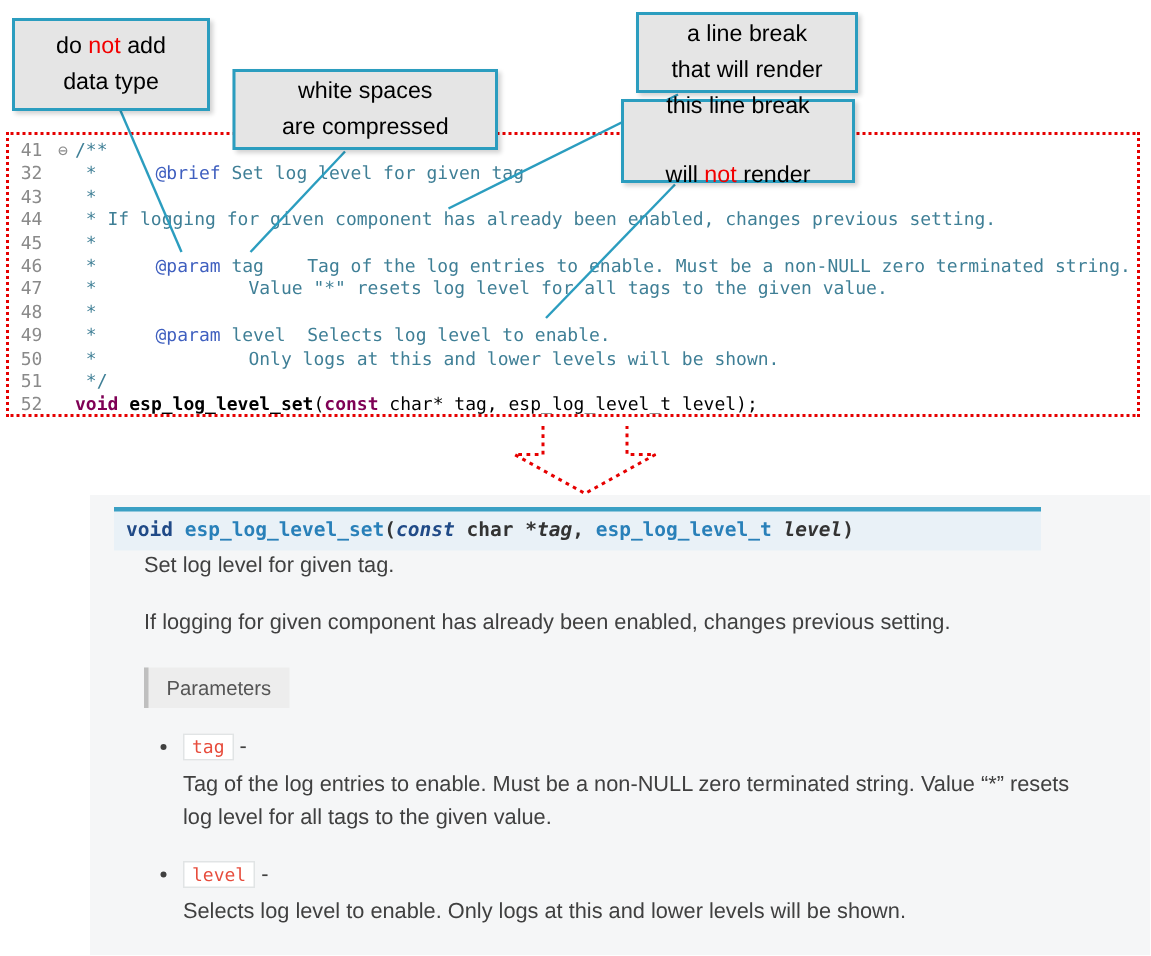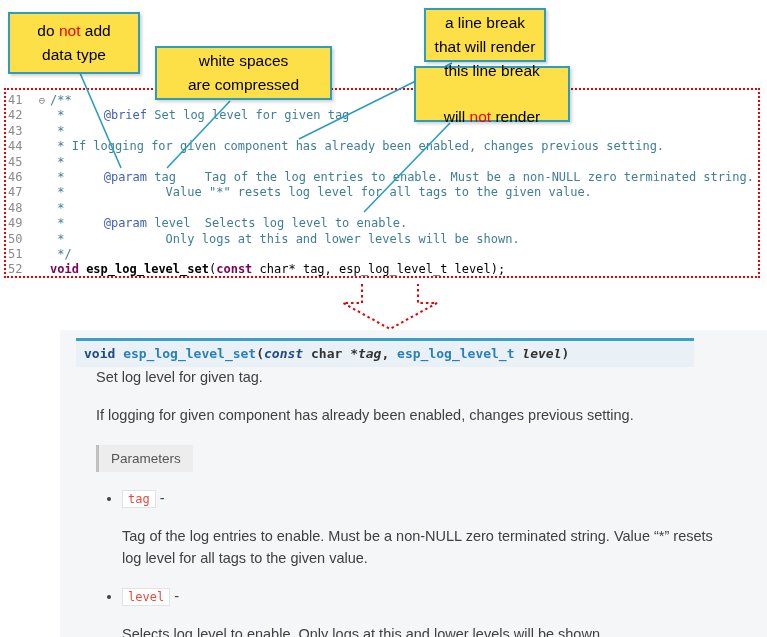--- a/index.html
+++ b/index.html
@@ -2,40 +2,40 @@
 <html><head>
 <meta charset="utf-8">
 <style>
   * { margin:0; padding:0; box-sizing:border-box; }
   html,body { background:#ffffff; }
   body { width:767px; height:637px; font-family:"Liberation Sans", sans-serif; }
   .canvas { position:relative; width:767px; height:637px; background:#fff; overflow:hidden; }
 
   
   .callout {
-    position:absolute; z-index:3; background:#fde047;
+    position:absolute; z-index:3; background:#e5e5e5;
     border:2px solid #2b9dbf; color:#000;
     font-size:15.5px; line-height:1.55; text-align:center;
     display:flex; flex-direction:column; justify-content:center;
     box-shadow:2px 2px 3px rgba(0,0,0,0.18);
   }
   .red { color:#f20000; }
 
   
   .overlay { position:absolute; left:0; top:0; width:767px; height:637px; z-index:2; pointer-events:none; }
 
   
   .code-box {
     position:absolute; left:4px; top:88px; width:756px; height:190px; z-index:1;
     border:2px dotted #e60000; background:#fff;
     font-family:"DejaVu Sans Mono", monospace; font-size:12px;
     padding:3px 0 0 2px; overflow:hidden;
   }
   .code-line { white-space:pre; line-height:15.4px; }
-  .lnum { display:inline-block; width:26px; text-align:left; color:#8a8a8a; }
+  .lnum { display:inline-block; width:26px; text-align:center; color:#8a8a8a; }
   .fold { display:inline-block; width:16px; text-align:center; color:#8a8a8a; font-size:11px; }
   .c-cmt { color:#3f7f96; }
   .c-tag { color:#3f5fbf;margin-left:32px; }
   .c-kw  { color:#7f0055; font-weight:bold; }
   .c-fn  { color:#000000; font-weight:bold; }
   .c-pl  { color:#000000; }
 
   
   .docs {
     position:absolute; left:60px; top:330px; width:707px; height:307px; z-index:1;
@@ -58,31 +58,31 @@
     display:inline-block; margin:2px 0 16px 20px;
     background:#ededed; border-left:3px solid #bfbfbf;
     color:#555; font-weight:normal; font-size:13.5px; padding:6px 12px;
   }
   ul.params { list-style:disc; margin:2px 0 0 46px; padding:0; }
   ul.params li { margin-bottom:18px; max-width:600px; }
   .chip {
     font-family:"DejaVu Sans Mono", monospace; font-size:12px;
     color:#e74c3c; background:#fff; border:1px solid #e1e4e5; padding:1px 5px;
   }
-  .param-desc { margin-top:20px; line-height:1.5; }
+  .param-desc { margin-top:7px; line-height:1.5; }
 </style>
 </head>
 <body>
 
 <div class="canvas">
 
   <div class="code-box">
     <div id="code-lines">
         <div class="code-line"><span class="lnum">41</span><span class="fold">⊖</span><span><span class="c-cmt">/**</span></span></div>
-        <div class="code-line"><span class="lnum">42</span><span class="fold"></span><span><span class="c-cmt"> * </span><span class="c-tag">@brief</span><span class="c-cmt"> Set log level for given tag</span></span></div>
+        <div class="code-line"><span class="lnum">32</span><span class="fold"></span><span><span class="c-cmt"> * </span><span class="c-tag">@brief</span><span class="c-cmt"> Set log level for given tag</span></span></div>
         <div class="code-line"><span class="lnum">43</span><span class="fold"></span><span><span class="c-cmt"> *</span></span></div>
         <div class="code-line"><span class="lnum">44</span><span class="fold"></span><span><span class="c-cmt"> * If logging for given component has already been enabled, changes previous setting.</span></span></div>
         <div class="code-line"><span class="lnum">45</span><span class="fold"></span><span><span class="c-cmt"> *</span></span></div>
         <div class="code-line"><span class="lnum">46</span><span class="fold"></span><span><span class="c-cmt"> * </span><span class="c-tag">@param</span><span class="c-cmt"> tag    Tag of the log entries to enable. Must be a non-NULL zero terminated string.</span></span></div>
         <div class="code-line"><span class="lnum">47</span><span class="fold"></span><span><span class="c-cmt"> *              Value "*" resets log level for all tags to the given value.</span></span></div>
         <div class="code-line"><span class="lnum">48</span><span class="fold"></span><span><span class="c-cmt"> *</span></span></div>
         <div class="code-line"><span class="lnum">49</span><span class="fold"></span><span><span class="c-cmt"> * </span><span class="c-tag">@param</span><span class="c-cmt"> level  Selects log level to enable.</span></span></div>
         <div class="code-line"><span class="lnum">50</span><span class="fold"></span><span><span class="c-cmt"> *              Only logs at this and lower levels will be shown.</span></span></div>
         <div class="code-line"><span class="lnum">51</span><span class="fold"></span><span><span class="c-cmt"> */</span></span></div>
         <div class="code-line"><span class="lnum">52</span><span class="fold"></span><span><span class="c-kw">void</span><span class="c-pl"> </span><span class="c-fn">esp_log_level_set</span><span class="c-pl">(</span><span class="c-kw">const</span><span class="c-pl"> char* tag, esp_log_level_t level);</span></span></div>
@@ -102,21 +102,21 @@
   <div class="callout" style="left:8px; top:12px; width:132px; height:62px;">
     <div><span>do </span><span class="red">not</span><span> add</span></div>
     <div>data type</div>
   </div>
 
   <div class="callout" style="left:155px; top:46px; width:177px; height:54px;">
     <div>white spaces</div>
     <div>are compressed</div>
   </div>
 
-  <div class="callout" style="left:424px; top:8px; width:122px; height:54px;">
+  <div class="callout" style="left:424px; top:8px; width:148px; height:54px;">
     <div>a line break</div>
     <div>that will render</div>
   </div>
 
   <div class="callout" style="left:414px; top:66px; width:156px; height:56px;gap:21px;">
     <div>this line break</div>
     <div><span>will </span><span class="red">not</span><span> render</span></div>
   </div>
 
   <div class="docs">

